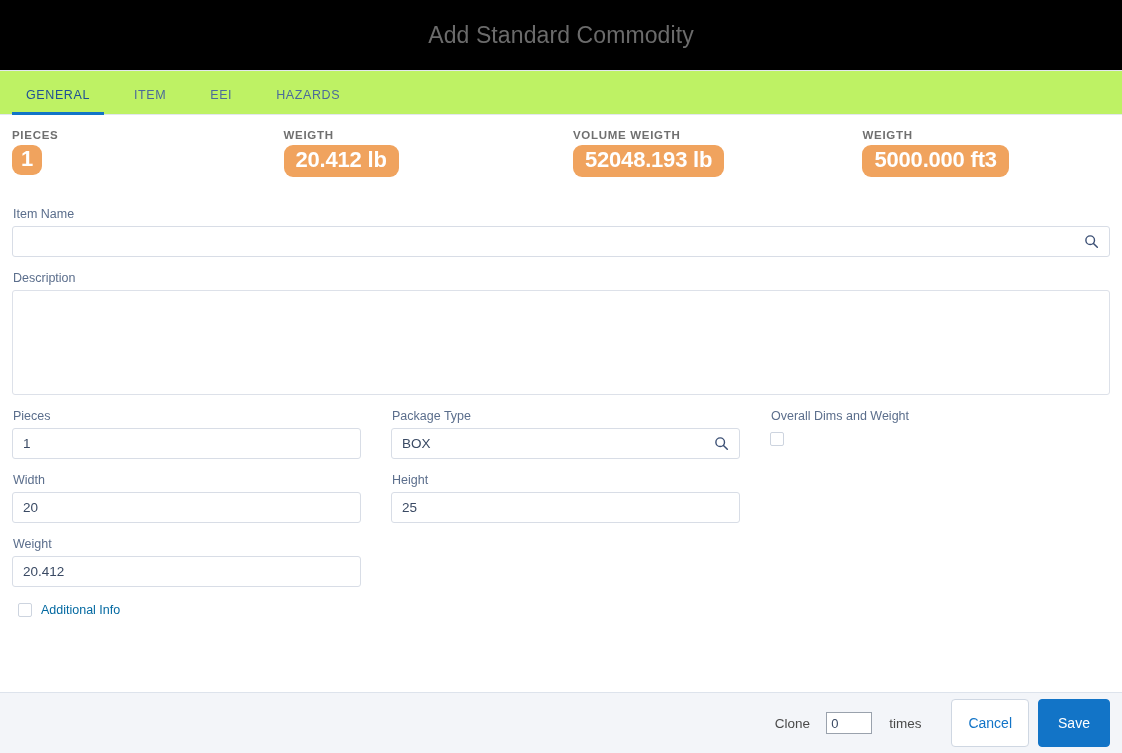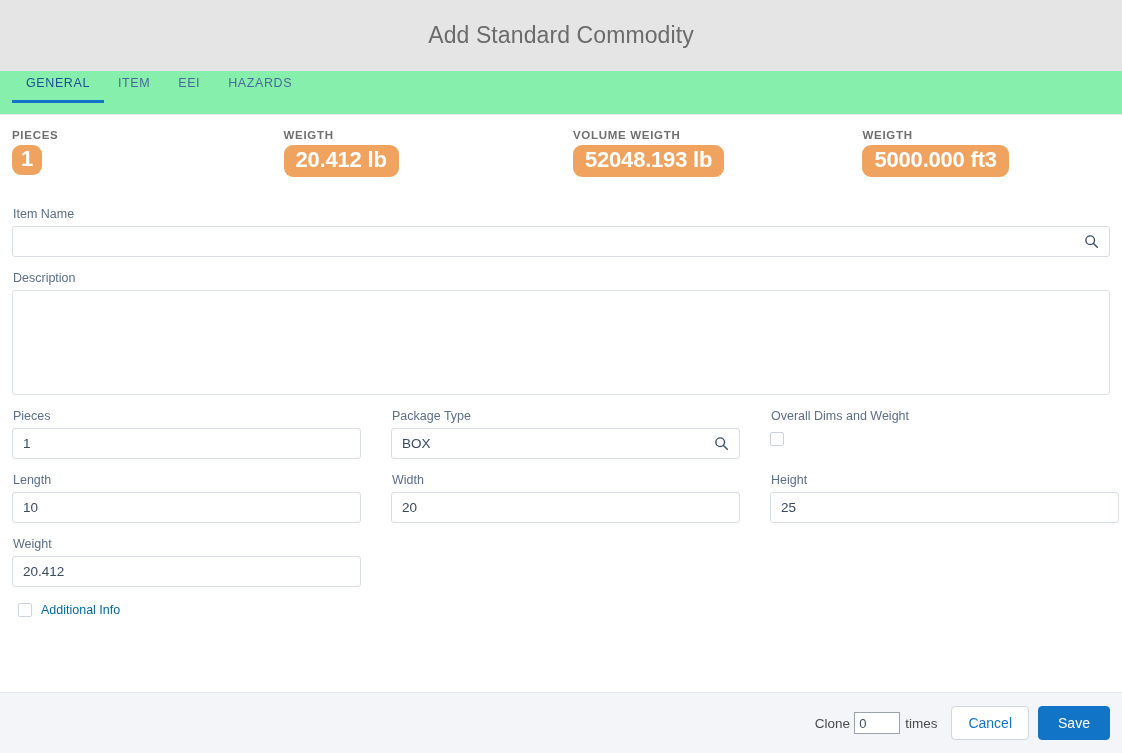--- a/index.html
+++ b/index.html
@@ -20,39 +20,40 @@
     background: #ffffff;
     overflow: hidden;
   }
 
   
   .header {
     height: 71px;
     display: flex;
     align-items: center;
     justify-content: center;
-    background: #e5e5e5;
+    background: #000000;
     border-bottom: 1px solid #e3e7ee;
   }
   .header-title {
     font-size: 23px;
     color: #6b6b6b;
     font-weight: 400;
     letter-spacing: 0.1px;
   }
 
   
   .tabs {
     position: relative;
     height: 44px;
     display: flex;
     align-items: flex-end;
-    padding: 0 0 12px 12px;
+    padding: 0 0 0 12px;
     border-bottom: 1px solid #e3e7ee;
-    background: #86efac;
+    background: #bef264;
+    gap: 16px;
   }
   .tab {
     font-size: 12.5px;
     letter-spacing: 0.6px;
     color: #4b6a9b;
     padding: 0 14px 12px 14px;
     cursor: pointer;
     position: relative;
     white-space: nowrap;
   }
@@ -189,42 +190,42 @@
     border-top: 1px solid #dde3ec;
     display: flex;
     align-items: center;
     justify-content: flex-end;
     padding-right: 12px;
     gap: 0;
   }
   .clone-wrap {
     display: flex;
     align-items: center;
-    gap: 0;
+    gap: 12px;
     font-size: 13.5px;
     color: #4a4a4a;
-    margin-right: 14px;
+    margin-right: 30px;
   }
   .clone-label { margin-right: 4px; }
   .clone-input {
     width: 46px;
     height: 22px;
     border: 1px solid #9aa2ad;
     background: #fff;
     font-size: 13px;
     color: #3a4a64;
     padding: 0 4px;
     display: flex;
     align-items: center;
     border-radius: 0;
   }
   .clone-times { margin-left: 5px; }
 
   .btn {
-    height: 34px;
+    height: 48px;
     min-width: 72px;
     border-radius: 4px;
     font-size: 14px;
     display: flex;
     align-items: center;
     justify-content: center;
     cursor: pointer;
     padding: 0 16px;
   }
   .btn-cancel {
@@ -316,26 +317,20 @@
       <div class="col">
         <div class="field-label">Overall Dims and Weight</div>
         <div class="check-only">
           <span class="checkbox-box"></span>
         </div>
       </div>
     </div>
 
     <div class="row">
       <div class="col">
-        <div class="field-label">Length</div>
-        <div class="input">
-          <div class="val">10</div>
-        </div>
-      </div>
-      <div class="col">
         <div class="field-label">Width</div>
         <div class="input">
           <div class="val">20</div>
         </div>
       </div>
       <div class="col">
         <div class="field-label">Height</div>
         <div class="input">
           <div class="val">25</div>
         </div>

